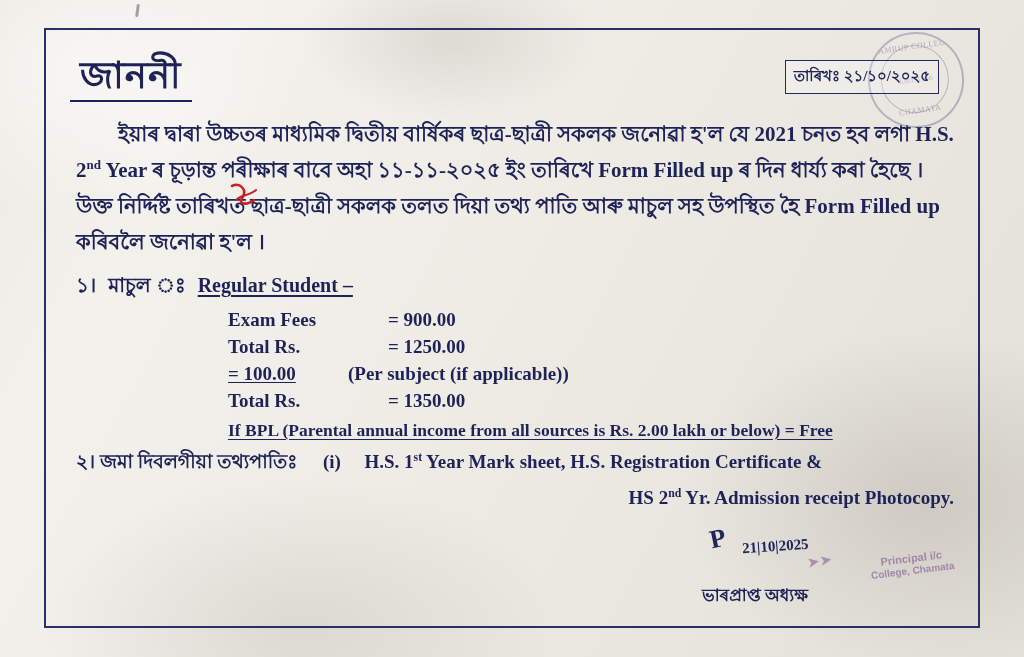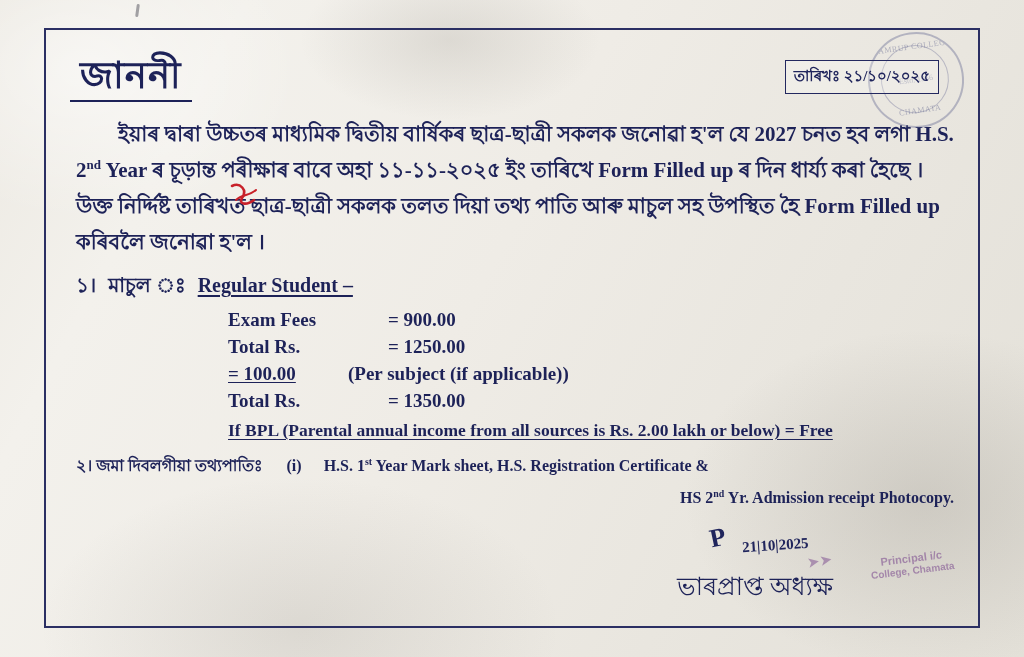--- a/index.html
+++ b/index.html
@@ -188,22 +188,22 @@
     margin-left: 158px;
     font-size: 17.5px;
     font-weight: 700;
     text-decoration: underline;
     text-underline-offset: 3px;
     white-space: nowrap;
   }
 
   
   .section2 {
-    margin-top: 12px;
-    font-size: 16px;
+    margin-top: 6px;
+    font-size: 19px;
     color: #1d2258;
     font-weight: 600;
     padding-left: 6px;
   }
   .s2-line1 { white-space: nowrap; }
   .s2-line2 { margin-top: 8px; margin-left: 44px; white-space: nowrap; font-family: "Liberation Serif", serif; text-align: right; }
 
   
   .sig-block {
     position: absolute;
@@ -229,23 +229,23 @@
   .sig-mark {
     position: absolute;
     left: 120px;
     top: -6px;
     font-size: 26px;
     font-weight: 700;
     color: #20255c;
     transform: rotate(-12deg);
   }
   .sig-title {
-    font-size: 25px;
-    font-weight: 400;
-    margin-top: 2px;
+    font-size: 17px;
+    font-weight: 700;
+    margin-top: 16px;
   }
   .sig-college {
     font-size: 19px;
     font-weight: 600;
     margin-top: 16px;
     white-space: nowrap;
   }
   .principal-stamp {
     position: absolute;
     right: 26px;
@@ -301,21 +301,21 @@
       <div class="s-bot">CHAMATA</div>
     </div>
 
     <div class="date-box">তাৰিখঃ ২১/১০/২০২৫</div>
 
     <div class="title-wrap">
       <span class="title">জাননী</span>
     </div>
 
     <div class="body-para">
-      <span class="ln l1">ইয়াৰ দ্বাৰা উচ্চতৰ মাধ্যমিক দ্বিতীয় বাৰ্ষিকৰ ছাত্ৰ-ছাত্ৰী সকলক জনোৱা হ'ল যে 2027 চনত হব লগা H.S.</span>
+      <span class="ln l1">ইয়াৰ দ্বাৰা উচ্চতৰ মাধ্যমিক দ্বিতীয় বাৰ্ষিকৰ ছাত্ৰ-ছাত্ৰী সকলক জনোৱা হ'ল যে 2021 চনত হব লগা H.S.</span>
       <span class="ln l2">2<sup>nd</sup> Year ৰ চূড়ান্ত পৰীক্ষাৰ বাবে অহা ১১-১১-২০২৫ ইং তাৰিখে Form Filled up ৰ দিন ধাৰ্য্য কৰা হৈছে ।</span>
       <span class="ln l3">উক্ত নিৰ্দ্দিষ্ট তাৰিখত ছাত্ৰ-ছাত্ৰী সকলক তলত দিয়া তথ্য পাতি আৰু মাচুল সহ উপস্থিত হৈ Form Filled up</span>
       <span class="ln l4">কৰিবলৈ জনোৱা হ'ল ।</span>
     </div>
 
     <svg class="scribble" viewBox="0 0 34 30">
       <path d="M4 6 C 12 2, 20 10, 14 18 C 10 24, 18 26, 26 20" stroke="#c8212a" stroke-width="2.6" fill="none" stroke-linecap="round"></path>
       <path d="M8 20 C 14 14, 22 16, 28 10" stroke="#c8212a" stroke-width="2" fill="none" stroke-linecap="round"></path>
     </svg>
 

